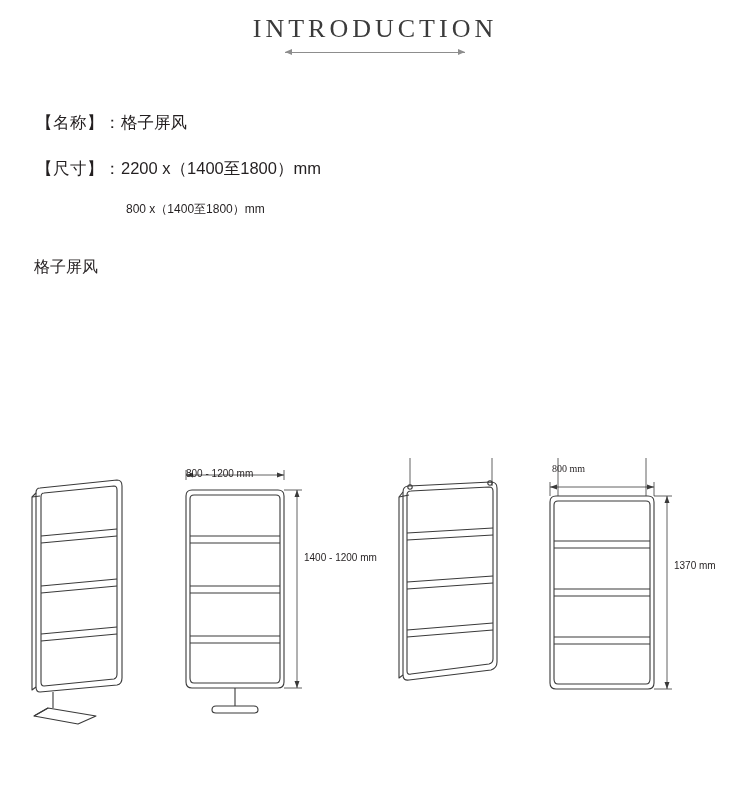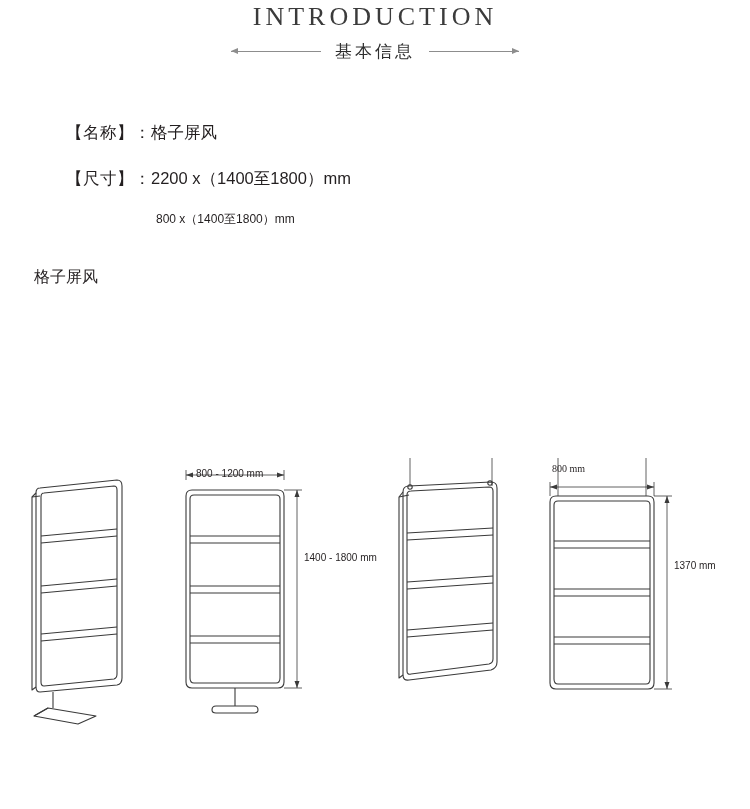--- a/index.html
+++ b/index.html
@@ -11,20 +11,21 @@
     height: 809px;
     background: #ffffff;
     font-family: "Liberation Sans", sans-serif;
     color: #231f20;
     overflow: hidden;
     position: relative;
   }
 
   
   .header {
+    padding-top: 12px;
     text-align: center;
   }
   .header-title {
     font-family: "Liberation Serif", serif;
     font-size: 26px;
     letter-spacing: 4px;
     color: #3b3b3b;
     font-weight: normal;
     margin: 0;
     line-height: 34px;
@@ -62,21 +63,21 @@
     font-size: 17px;
     letter-spacing: 3px;
     color: #2f2f2f;
     padding: 0 14px;
     white-space: nowrap;
   }
 
   
   .specs {
     margin-top: 46px;
-    padding-left: 66px;
+    padding-left: 36px;
   }
   .spec-row {
     font-size: 16.5px;
     line-height: 46px;
     color: #231f20;
     white-space: nowrap;
   }
   .spec-row .label {
     letter-spacing: 0.5px;
   }
@@ -115,21 +116,20 @@
     white-space: nowrap;
   }
 </style>
 </head>
 <body>
 
 <div class="header">
   <h1 class="header-title">INTRODUCTION</h1>
   <div class="header-sub-row">
     <span class="rule left"></span>
-    <span class="header-sub">基本信息</span>
     <span class="rule right"></span>
   </div>
 </div>
 
 <div class="specs">
   <div class="spec-row">
     <span class="label">【名称】：</span><span class="value">格子屏风</span>
   </div>
   <div class="spec-row">
     <span class="label">【尺寸】：</span><span class="value">2200 x（1400至1800）mm</span>
@@ -190,22 +190,22 @@
         <path d="M16 35 L23 32.5 L23 37.5 Z" fill="#3a3a3a" stroke="none"></path>
         <path d="M114 35 L107 32.5 L107 37.5 Z" fill="#3a3a3a" stroke="none"></path>
 
         <path d="M114 50 L132 50" stroke-width="0.8"></path>
         <path d="M114 248 L132 248" stroke-width="0.8"></path>
         <path d="M127 50 L127 248" stroke-width="0.8"></path>
         <path d="M127 50 L124.5 57 L129.5 57 Z" fill="#3a3a3a" stroke="none"></path>
         <path d="M127 248 L124.5 241 L129.5 241 Z" fill="#3a3a3a" stroke="none"></path>
       </g>
     </svg>
-    <span class="dim-label" style="left:16px;top:28px;padding-left:10px;">800 - 1200 mm</span>
-    <span class="dim-label" style="left:134px;top:112px;">1400 - 1800 mm</span>
+    <span class="dim-label" style="left:16px;top:28px;">800 - 1200 mm</span>
+    <span class="dim-label" style="left:134px;top:112px;">1400 - 1200 mm</span>
   </div>
 
   <div class="fig" style="left:385px;width:150px;">
     <svg width="150" height="290" viewBox="0 0 150 290">
       <g fill="none" stroke="#3a3a3a" stroke-width="1.1" stroke-linejoin="round">
 
         <path d="M25 18 L25 46" stroke-width="0.8"></path>
         <path d="M107 18 L107 46" stroke-width="0.8"></path>
 
         <path d="M24 46 L106 42 Q112 42 112 48 L112 222 Q112 228 106 230 L24 240 Q18 241 18 235 L18 52 Q18 46 24 46 Z"></path>

